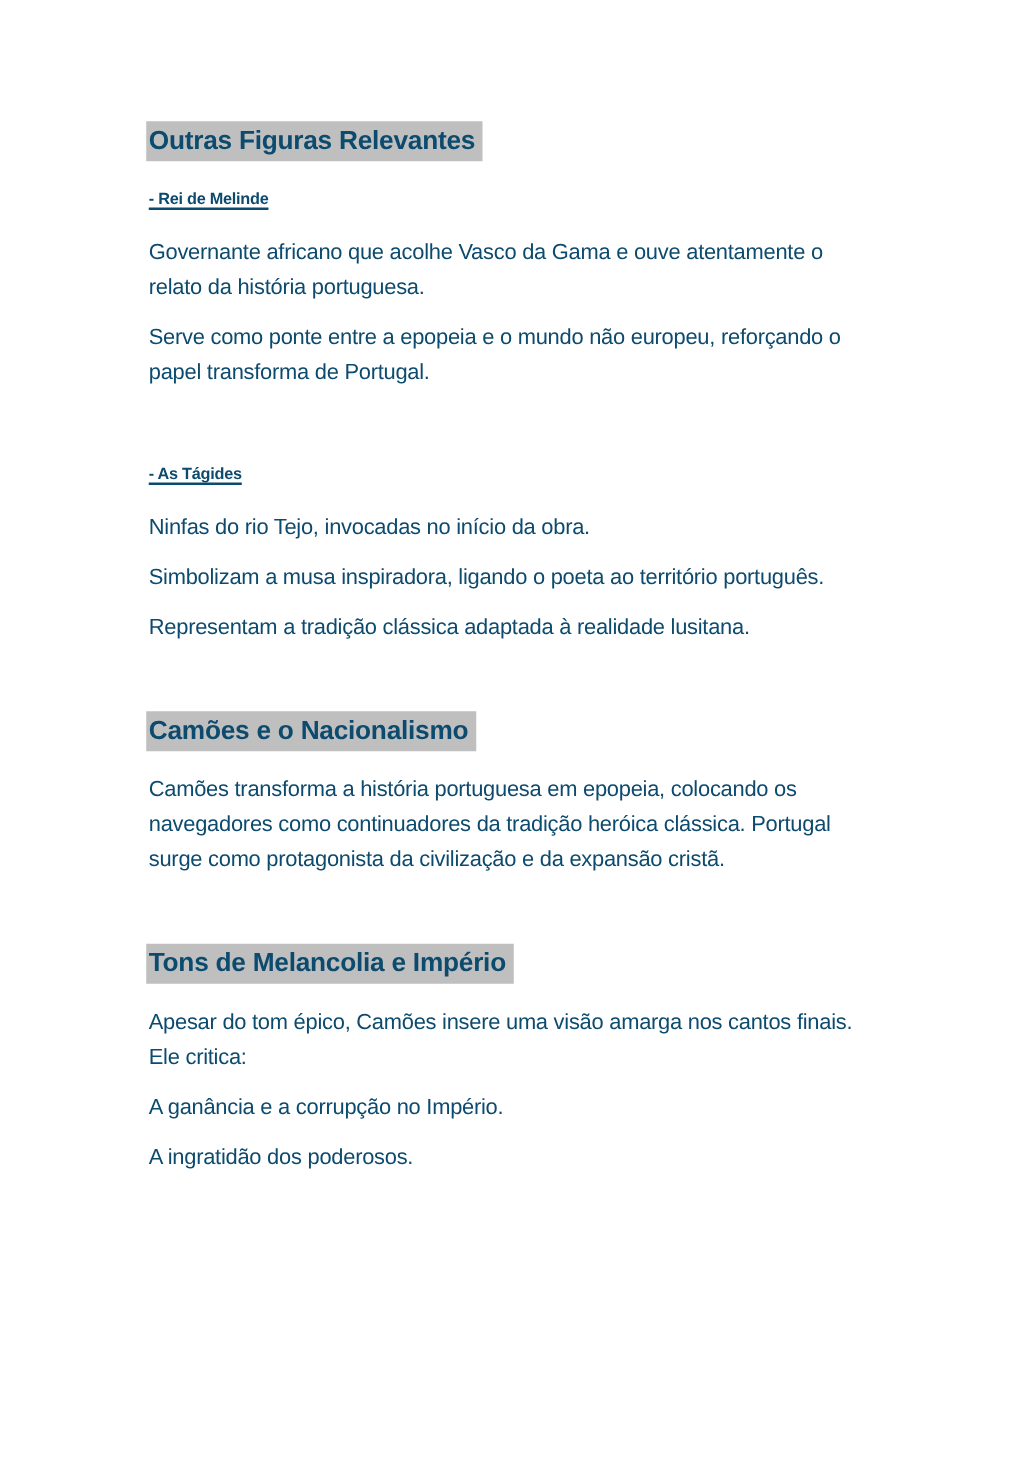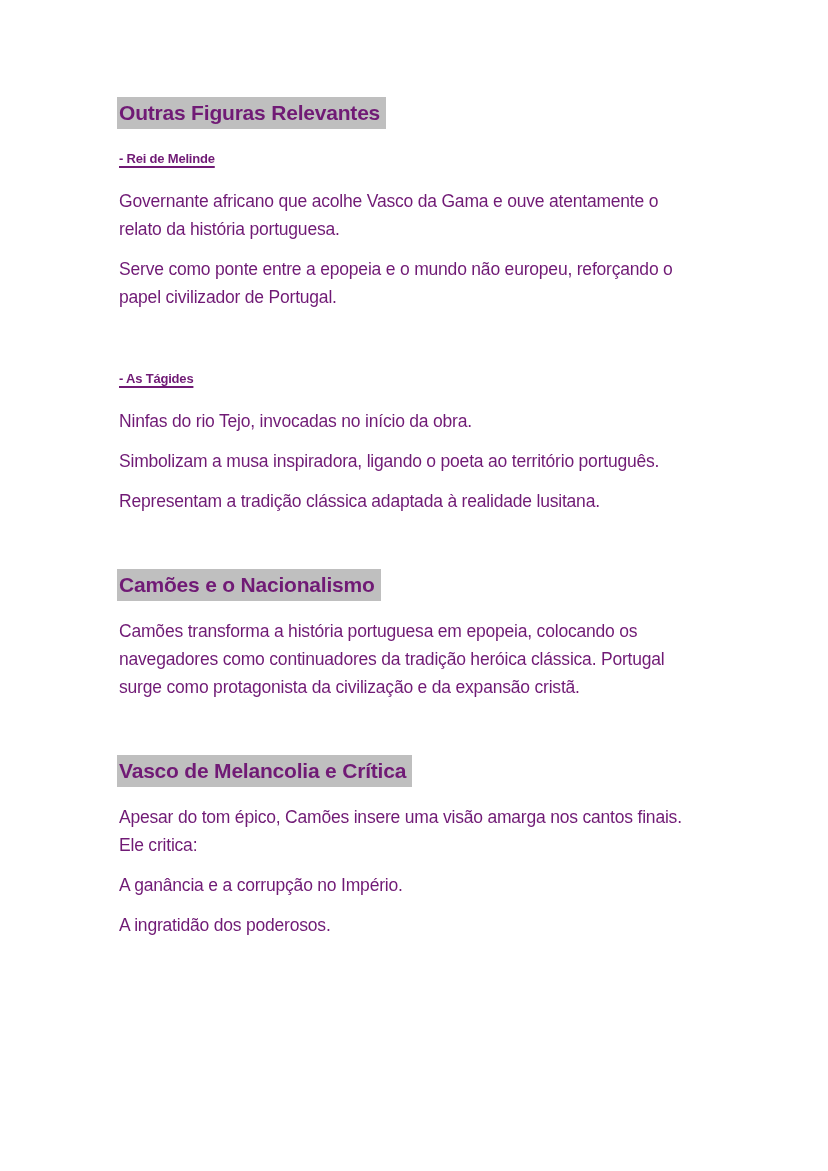--- a/index.html
+++ b/index.html
@@ -7,21 +7,21 @@
     padding: 0;
     background: #ffffff;
   }
   .page {
     position: relative;
     width: 828px;
     height: 1171px;
     background: #ffffff;
     overflow: hidden;
     font-family: "Liberation Sans", "DejaVu Sans", sans-serif;
-    color: #701a75;
+    color: #0c4a6e;
   }
   .content {
     position: absolute;
     top: 97px;
     left: 119px;
     width: 640px;
   }
   .h1-wrap {
     margin: 0 0 16px 0;
     line-height: 0;
@@ -65,21 +65,21 @@
 
     <div class="h1-wrap">
       <span class="h1">Outras Figuras Relevantes</span>
     </div>
 
     <div class="h2">- Rei de Melinde</div>
 
     <p class="para">Governante africano que acolhe Vasco da Gama e ouve atentamente o
 relato da história portuguesa.</p>
     <p class="para">Serve como ponte entre a epopeia e o mundo não europeu, reforçando o
-papel civilizador de Portugal.</p>
+papel transforma de Portugal.</p>
 
     <div class="blank-line"></div>
 
     <div class="h2">- As Tágides</div>
 
     <p class="para">Ninfas do rio Tejo, invocadas no início da obra.</p>
     <p class="para">Simbolizam a musa inspiradora, ligando o poeta ao território português.</p>
     <p class="para">Representam a tradição clássica adaptada à realidade lusitana.</p>
 
     <div class="blank-line"></div>
@@ -88,21 +88,21 @@
       <span class="h1">Camões e o Nacionalismo</span>
     </div>
 
     <p class="para">Camões transforma a história portuguesa em epopeia, colocando os
 navegadores como continuadores da tradição heróica clássica. Portugal
 surge como protagonista da civilização e da expansão cristã.</p>
 
     <div class="blank-line"></div>
 
     <div class="h1-wrap">
-      <span class="h1">Vasco de Melancolia e Crítica</span>
+      <span class="h1">Tons de Melancolia e Império</span>
     </div>
 
     <p class="para">Apesar do tom épico, Camões insere uma visão amarga nos cantos finais.
 Ele critica:</p>
     <p class="para">A ganância e a corrupção no Império.</p>
     <p class="para">A ingratidão dos poderosos.</p>
 
   </div>
 </div>
 

